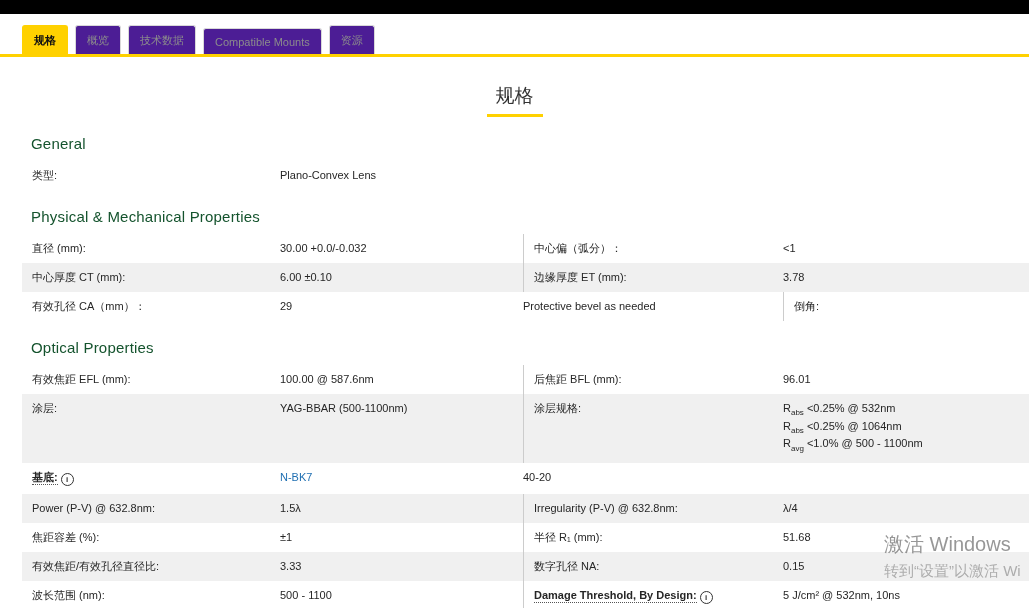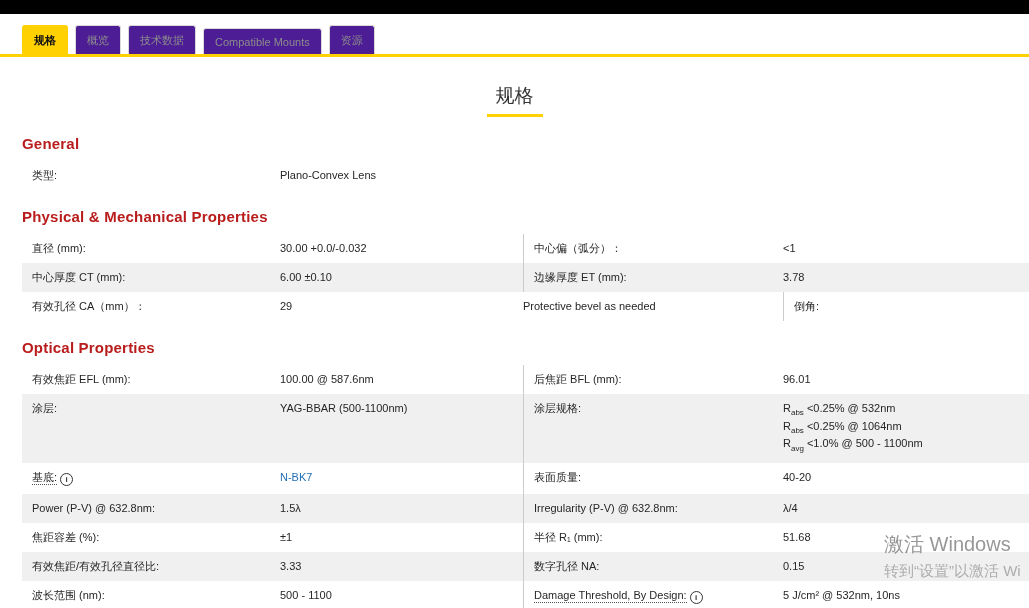--- a/index.html
+++ b/index.html
@@ -15,28 +15,28 @@
     font-size:11px;padding:7px 11px 6px;background:#4c1d95;color:#8c8c8c;
     border:1px solid #d9d9d9;border-bottom:none;border-radius:3px 3px 0 0;cursor:pointer;white-space:nowrap;
   }
   .tab.active{background:#ffd100;color:#111;border-color:#ffd100;font-weight:bold;}
   
   .page-title-wrap{text-align:center;margin-top:26px;}
   .page-title{font-size:19px;color:#333;display:inline-block;}
   .page-title-underline{width:56px;height:3px;background:#ffd100;margin:5px auto 0;}
   
   .content{padding:0 0 0 22px;}
-  .sec-heading{font-size:15px;font-weight:bold;color:#b91c1c;margin:18px 0 9px 0;letter-spacing:.2px;}
+  .sec-heading{font-size:15px;font-weight:normal;color:#14532d;margin:18px 0 9px 9px;letter-spacing:.2px;}
   .row{display:grid;grid-template-columns:258px 243px 260px 1fr;font-size:11px;}
   .row.single{grid-template-columns:258px 1fr;}
   .row.shaded{background:#f0f0f0;}
   .cell{padding:8px 8px 8px 0;line-height:13px;}
   .cell.lbl{padding-left:10px;}
   .cell.rl{border-left:1px solid #ccc;padding-left:10px;}
-  .lbl-dotted{border-bottom:1px dotted #555;padding-bottom:1px;}
+  .lbl-dotted{border-bottom:1px dotted #555;padding-bottom:1px;font-weight:bold;}
   .link{color:#1f6fb2;cursor:pointer;}
   .info-icon{
     display:inline-block;width:11px;height:11px;border:1px solid #333;border-radius:50%;
     font-size:8px;font-weight:bold;line-height:11px;text-align:center;color:#333;
     margin-left:3px;vertical-align:-1px;cursor:pointer;
   }
   sub{font-size:8px;margin-top:36px;}
   .coat-line{line-height:13.5px;}
   
   .watermark{position:absolute;left:884px;top:531px;white-space:nowrap;pointer-events:none;}
@@ -102,21 +102,20 @@
     <div class="cell rl">涂层规格:</div>
     <div class="cell">
       <div class="coat-line"><span>R</span><sub>abs</sub><span> &lt;0.25% @ 532nm</span></div>
       <div class="coat-line"><span>R</span><sub>abs</sub><span> &lt;0.25% @ 1064nm</span></div>
       <div class="coat-line"><span>R</span><sub>avg</sub><span> &lt;1.0% @ 500 - 1100nm</span></div>
     </div>
   </div>
   <div class="row">
     <div class="cell lbl"><span class="lbl-dotted">基底:</span><span class="info-icon">i</span></div>
     <div class="cell"><span class="link">N-BK7</span></div>
-    <div class="cell rl">表面质量:</div>
     <div class="cell">40-20</div>
   </div>
   <div class="row shaded">
     <div class="cell lbl">Power (P-V) @ 632.8nm:</div>
     <div class="cell">1.5λ</div>
     <div class="cell rl">Irregularity (P-V) @ 632.8nm:</div>
     <div class="cell">λ/4</div>
   </div>
   <div class="row">
     <div class="cell lbl">焦距容差 (%):</div>

